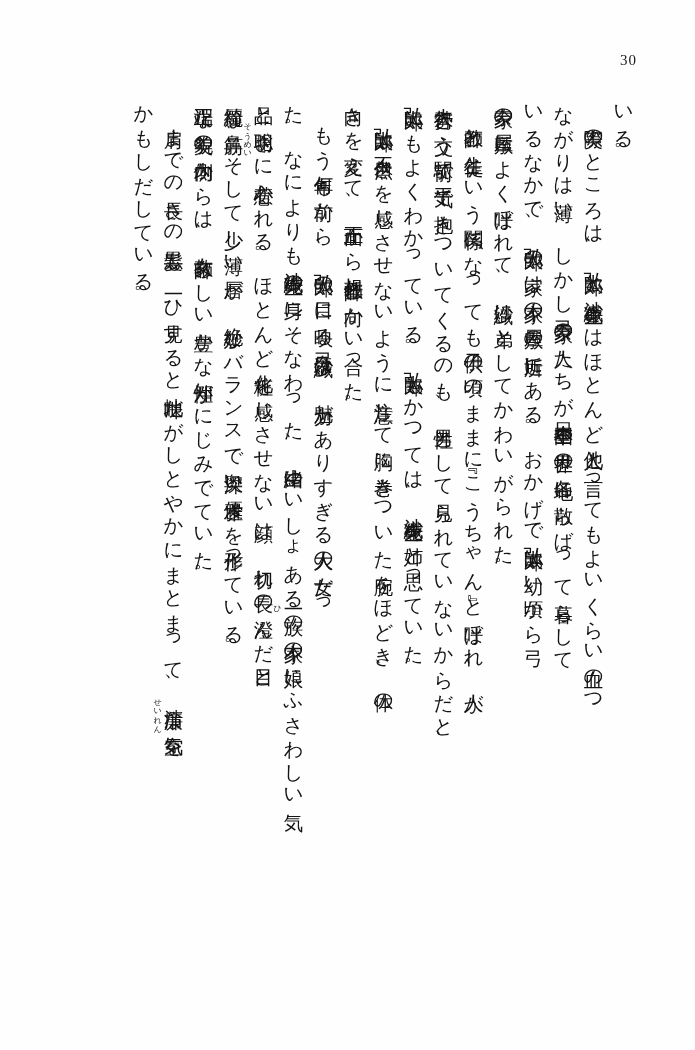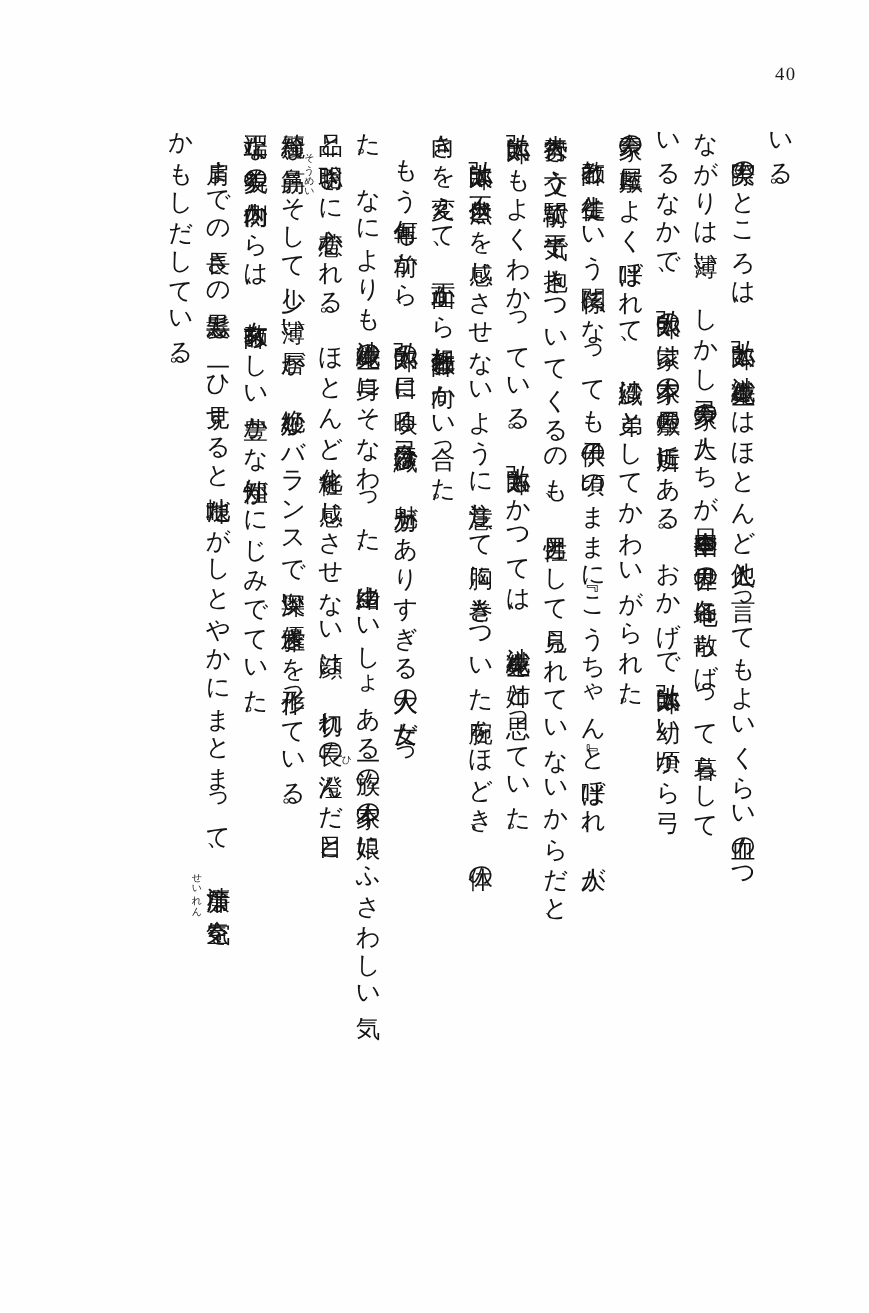--- a/index.html
+++ b/index.html
@@ -75,21 +75,21 @@
     line-height: 1;
     color: #222;
     white-space: nowrap;
   }
 </style>
 </head>
 <body>
 
 <div id="page">
 
-  <div id="page-number">40</div>
+  <div id="page-number">30</div>
 
   <div id="text-block">
       <div class="col">いる。</div>
       <div class="col">　実際のところは、弘太郎と沙織先生とはほとんど他人と言ってもよいくらい血のつ</div>
       <div class="col">ながりは薄い。しかし弓奈家の人たちが日本全国や世界の各地に散らばって暮らして</div>
       <div class="col">いるなかで、弘太郎の家は本家の屋敷の近所にある。おかげで弘太郎は幼い頃から弓</div>
       <div class="col">奈家の屋敷によく呼ばれて、沙織に弟としてかわいがられた。</div>
       <div class="col">　教師と生徒という関係になっても子供の頃のままに『こうちゃん』と呼ばれ、人が</div>
       <div class="col">大勢行き交う駅前で平気で抱きついてくるのも、男性として見られていないからだと、</div>
       <div class="col">弘太郎にもよくわかっている。弘太郎もかつては、沙織先生を姉と思っていた。</div>

